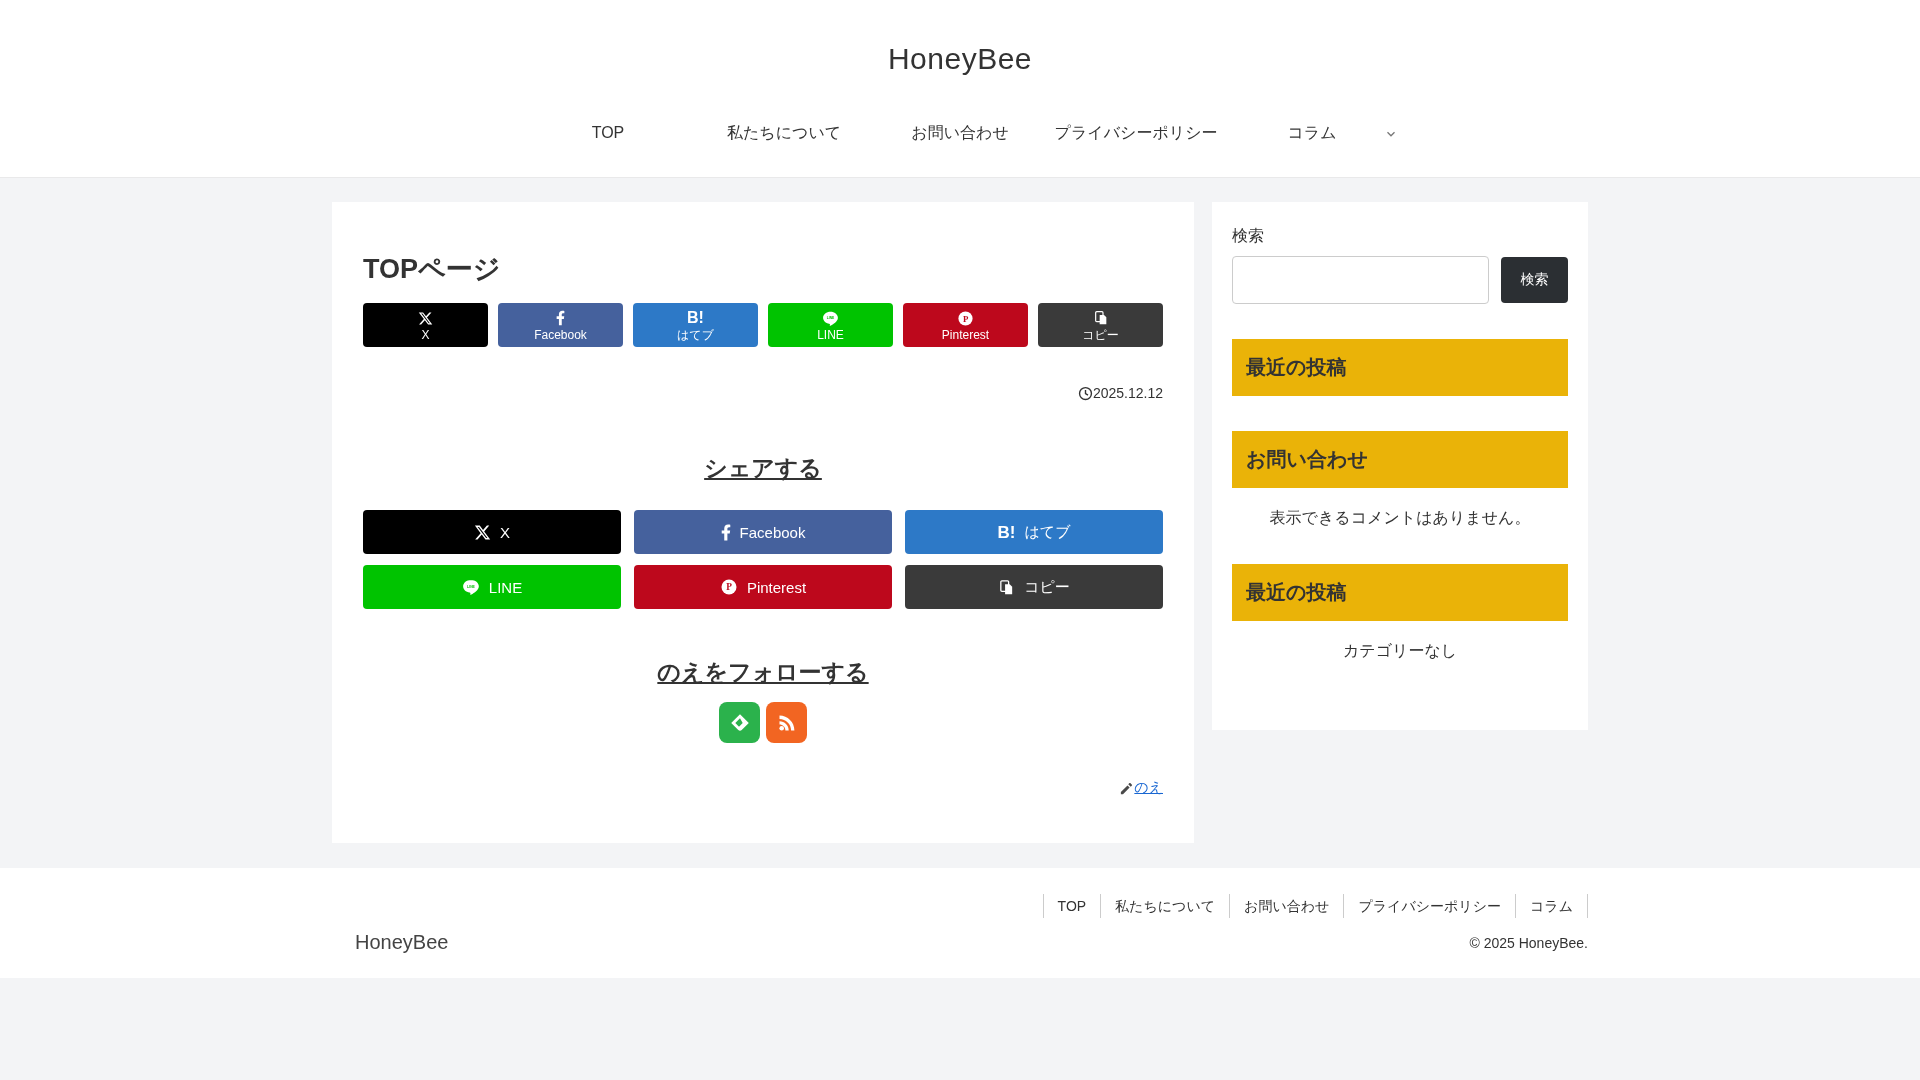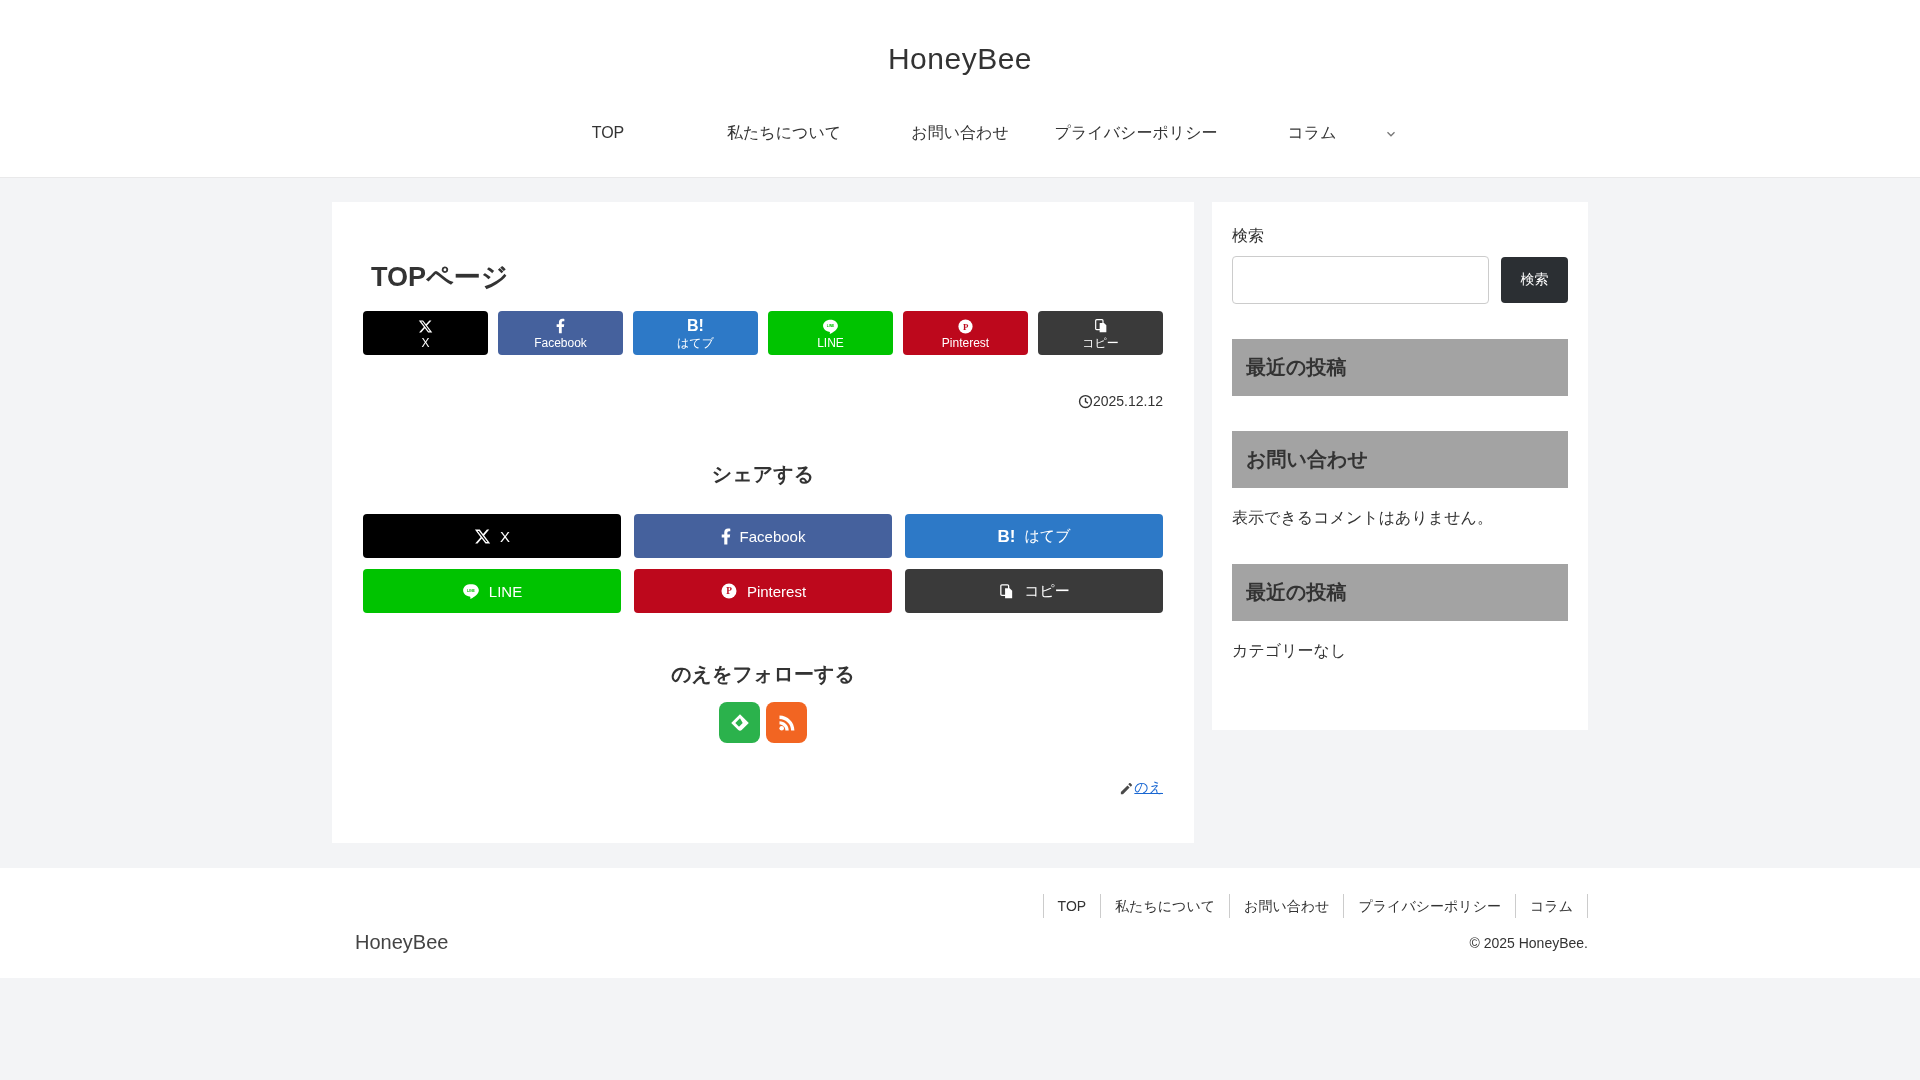--- a/index.html
+++ b/index.html
@@ -17,32 +17,32 @@
   .header-nav { display:flex; justify-content:center; margin-top:46px; }
   .hnav-item { width:176px; text-align:center; font-size:16px; color:#333; position:relative; line-height:22px; }
   .hnav-chevron { position:absolute; right:2px; top:5px; width:14px; height:14px; }
 
   
   .page { width:1256px; margin:24px auto 0; display:flex; gap:18px; align-items:flex-start; }
   .content-card { width:862px; background:#fff; padding:52px 31px 46px; min-height:631px; }
   .sidebar-card { width:376px; background:#fff; padding:24px 20px 64px; }
 
   
-  .page-title { margin:8px; font-size:27px; font-weight:bold; color:#333; line-height:1.15; }
+  .page-title { margin:0; font-size:27px; font-weight:bold; color:#333; line-height:1.15; }
 
   .share-small { display:flex; gap:10px; margin-top:18px; }
   .ssb { flex:1; height:44px; border-radius:4px; color:#fff; display:flex; flex-direction:column;
          align-items:center; justify-content:center; gap:2px; }
   .ssb .ic { height:17px; display:flex; align-items:center; justify-content:center; }
   .ssb .lb { font-size:12px; line-height:1; }
   .bexcl { font-weight:800; font-size:16px; line-height:1; color:#fff; font-family:"Liberation Sans",sans-serif; }
 
   .date-row { display:flex; justify-content:flex-end; align-items:center; gap:0; margin-top:38px; font-size:14px; color:#333; }
 
-  .center-heading { text-align:center; font-size:20px; font-weight:bold; color:#333; margin:52px 0 0; }
+  .center-heading { text-align:center; font-size:23px; font-weight:bold; color:#333; margin:52px 0 0;text-decoration:underline; }
 
   .share-big { display:flex; flex-wrap:wrap; gap:11px 13px; margin-top:26px; }
   .sbb { width:258px; height:44px; border-radius:4px; color:#fff; display:flex; align-items:center;
          justify-content:center; gap:9px; font-size:15px; }
   .sbb .ic { display:flex; align-items:center; }
 
   .follow-heading { margin-top:48px; }
   .follow-icons { display:flex; justify-content:center; gap:6px; margin-top:14px; }
   .fico { width:41px; height:41px; border-radius:8px; display:flex; align-items:center; justify-content:center; }
 
@@ -50,23 +50,23 @@
   .author-link { color:#1967D2; text-decoration:underline; }
 
   
   .search-label { font-size:16px; margin-bottom:9px; }
   .search-row { display:flex; gap:12px; align-items:center; }
   .search-input { flex:1; height:48px; border:1px solid #CCC; border-radius:4px; padding:0 10px; font-size:16px;
                   font-family:"Liberation Sans","DejaVu Sans",sans-serif; outline:none; }
   .search-btn { width:67px; height:46px; border:none; border-radius:4px; color:#fff; font-size:14px;
                 font-family:"Liberation Sans","DejaVu Sans",sans-serif; cursor:pointer; }
   .widget { margin-top:35px; }
-  .widget-title { background:#a3a3a3; height:57px; display:flex; align-items:center; padding-left:14px;
+  .widget-title { background:#eab308; height:57px; display:flex; align-items:center; padding-left:14px;
                   font-size:20px; font-weight:bold; color:#333; }
-  .widget-body { font-size:16px; margin:20px 0 4px; color:#333; }
+  .widget-body { font-size:16px; margin:20px 0 4px; color:#333;text-align:center; }
   .widget-body:empty { display:none; }
 
   
   .site-footer { background:#fff; margin-top:25px; height:110px; padding-top:26px; }
   .finner { width:1256px; margin:0 auto; }
   .fnav { display:flex; justify-content:flex-end; font-size:14px; }
   .fnav-item { padding:3px 14px; border-left:1px solid #CCC; color:#333; line-height:1.3; }
   .fnav-item:last-child { border-right:1px solid #CCC; }
   .fbottom { display:flex; justify-content:space-between; align-items:center; margin-top:13px; }
   .footer-site { font-size:20px; color:#444; margin-left:23px; }

